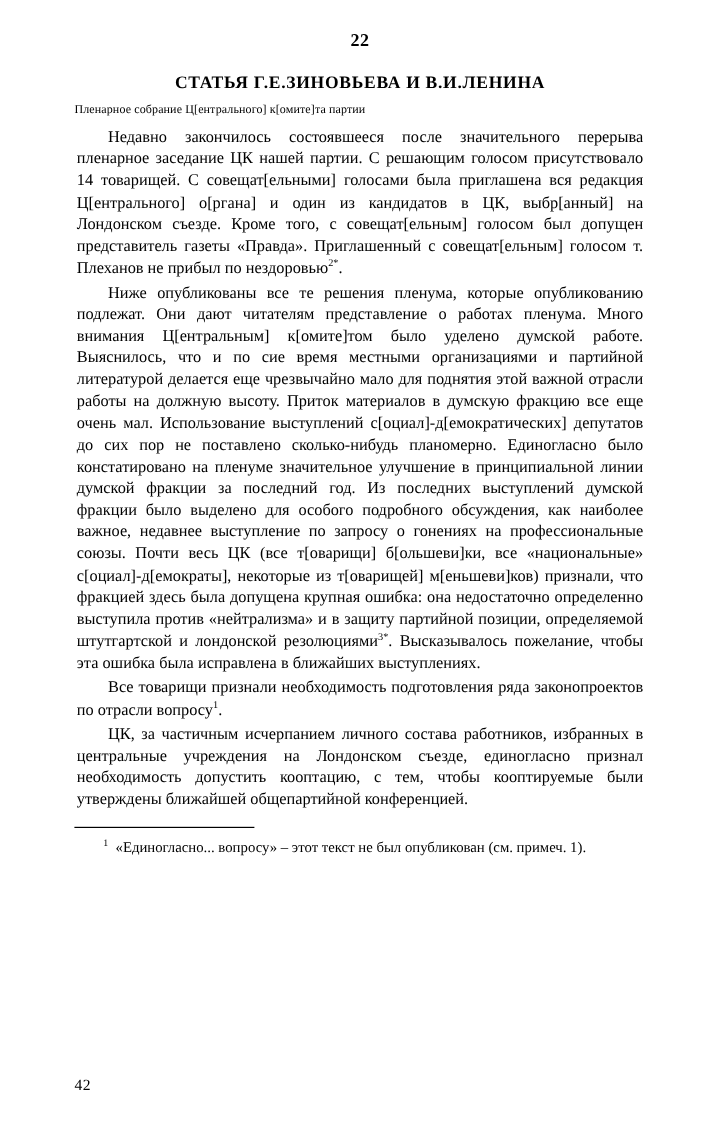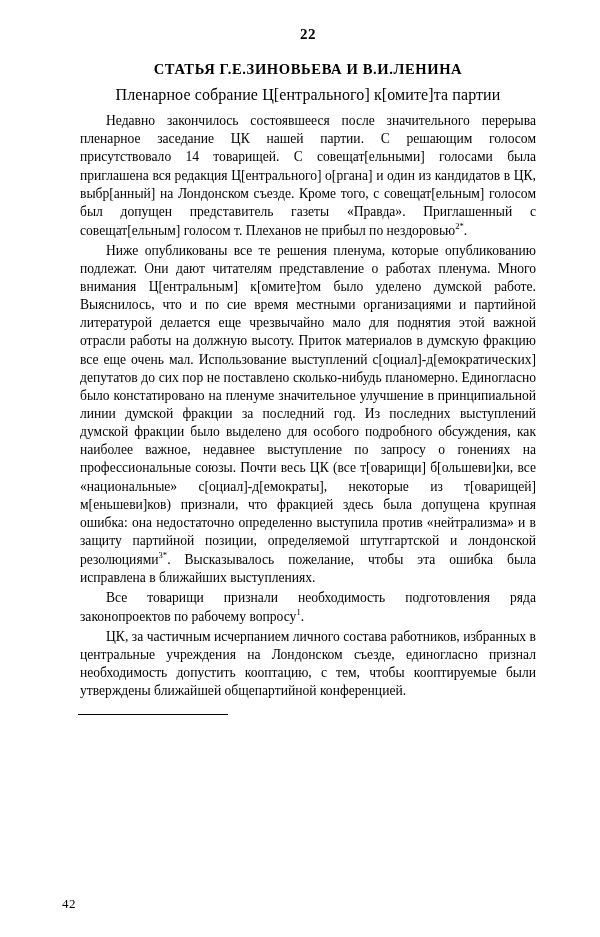--- a/index.html
+++ b/index.html
@@ -12,21 +12,21 @@
     height: 937px;
     font-family: "Liberation Serif", "DejaVu Serif", serif;
     color: #000000;
     position: relative;
     overflow: hidden;
   }
   .page {
     width: 600px;
     height: 937px;
     box-sizing: border-box;
-    padding: 26px 62px 0 78px;
+    padding: 26px 62px 0 62px;
     position: relative;
   }
   .page-number-top {
     text-align: center;
     font-size: 15px;
     font-weight: bold;
     letter-spacing: 0.5px;
     margin: 0 0 16px 0;
   }
   .title-block {
@@ -46,22 +46,21 @@
     vertical-align: super;
     letter-spacing: 0;
   }
   .date-line {
     text-align: center;
     font-size: 14.2px;
     margin: 12px 0 14px 0;
     letter-spacing: 0.15px;
   }
   .subtitle-line {
-    text-align: center;
-    font-size: 16px;
+    font-size: 10px;
     margin: 0 0 8px 0;
     letter-spacing: 0.1px;
   }
   p.body-par {
     margin: 2px;
     font-size: 13.6px;
     line-height: 1.335;
     text-align: justify;
     text-indent: 26px;
     hyphens: manual;
@@ -106,22 +105,23 @@
     <div class="title-line">СТАТЬЯ Г.Е.ЗИНОВЬЕВА И В.И.ЛЕНИНА</div>
   </div>
 
 
   <div class="subtitle-line">Пленарное собрание Ц[ентрального] к[омите]та партии</div>
 
   <p class="body-par"><span>Недавно закончилось состоявшееся после значительного перерыва пленарное заседание ЦК нашей партии. С решающим голосом присутствовало 14 товарищей. С совещат[ельными] голосами была приглашена вся редакция Ц[ентрального] о[ргана] и один из кандидатов в ЦК, выбр[анный] на Лондонском съезде. Кроме того, с совещат[ельным] голосом был допущен представитель газеты «Правда». Приглашенный с совещат[ельным] голосом т. Плеханов не прибыл по нездоровью</span><sup>2*</sup><span>.</span></p>
 
   <p class="body-par"><span>Ниже опубликованы все те решения пленума, которые опубликованию подлежат. Они дают читателям представление о работах пленума. Много внимания Ц[ентральным] к[омите]том было уделено думской работе. Выяснилось, что и по сие время местными организациями и партийной литературой делается еще чрезвычайно мало для поднятия этой важной отрасли работы на должную высоту. Приток материалов в думскую фракцию все еще очень мал. Использование выступлений с[оциал]-д[емократических] депутатов до сих пор не поставлено сколько-нибудь планомерно. Единогласно было констатировано на пленуме значительное улучшение в принципиальной линии думской фракции за последний год. Из последних выступлений думской фракции было выделено для особого подробного обсуждения, как наиболее важное, недавнее выступление по запросу о гонениях на профессиональные союзы. Почти весь ЦК (все т[оварищи] б[ольшеви]ки, все «национальные» с[оциал]-д[емократы], некоторые из т[оварищей] м[еньшеви]ков) признали, что фракцией здесь была допущена крупная ошибка: она недостаточно определенно выступила против «нейтрализма» и в защиту партийной позиции, определяемой штутгартской и лондонской резолюциями</span><sup>3*</sup><span>. Высказывалось пожелание, чтобы эта ошибка была исправлена в ближайших выступлениях.</span></p>
 
-  <p class="body-par"><span>Все товарищи признали необходимость подготовления ряда законопроектов по рабочему вопросу</span><sup>1</sup><span>.</span></p>
+  <p class="body-par"><span>Все товарищи признали необходимость подготовления ряда законопроектов по отрасли вопросу</span><sup>1</sup><span>.</span></p>
 
   <p class="body-par"><span>ЦК, за частичным исчерпанием личного состава работников, избранных в центральные учреждения на Лондонском съезде, единогласно признал необходимость допустить кооптацию, с тем, чтобы кооптируемые были утверждены ближайшей общепартийной конференцией.</span></p>
 
   <div class="footnote-rule"></div>
 
+  <p class="footnote"><sup>1</sup>&nbsp;&nbsp;<span>«Единогласно... вопросу» – этот текст не был опубликован (см. примеч. 1).</span></p>
 
   <div class="page-number-bottom">42</div>
 
 </div>
 
 </body></html>

